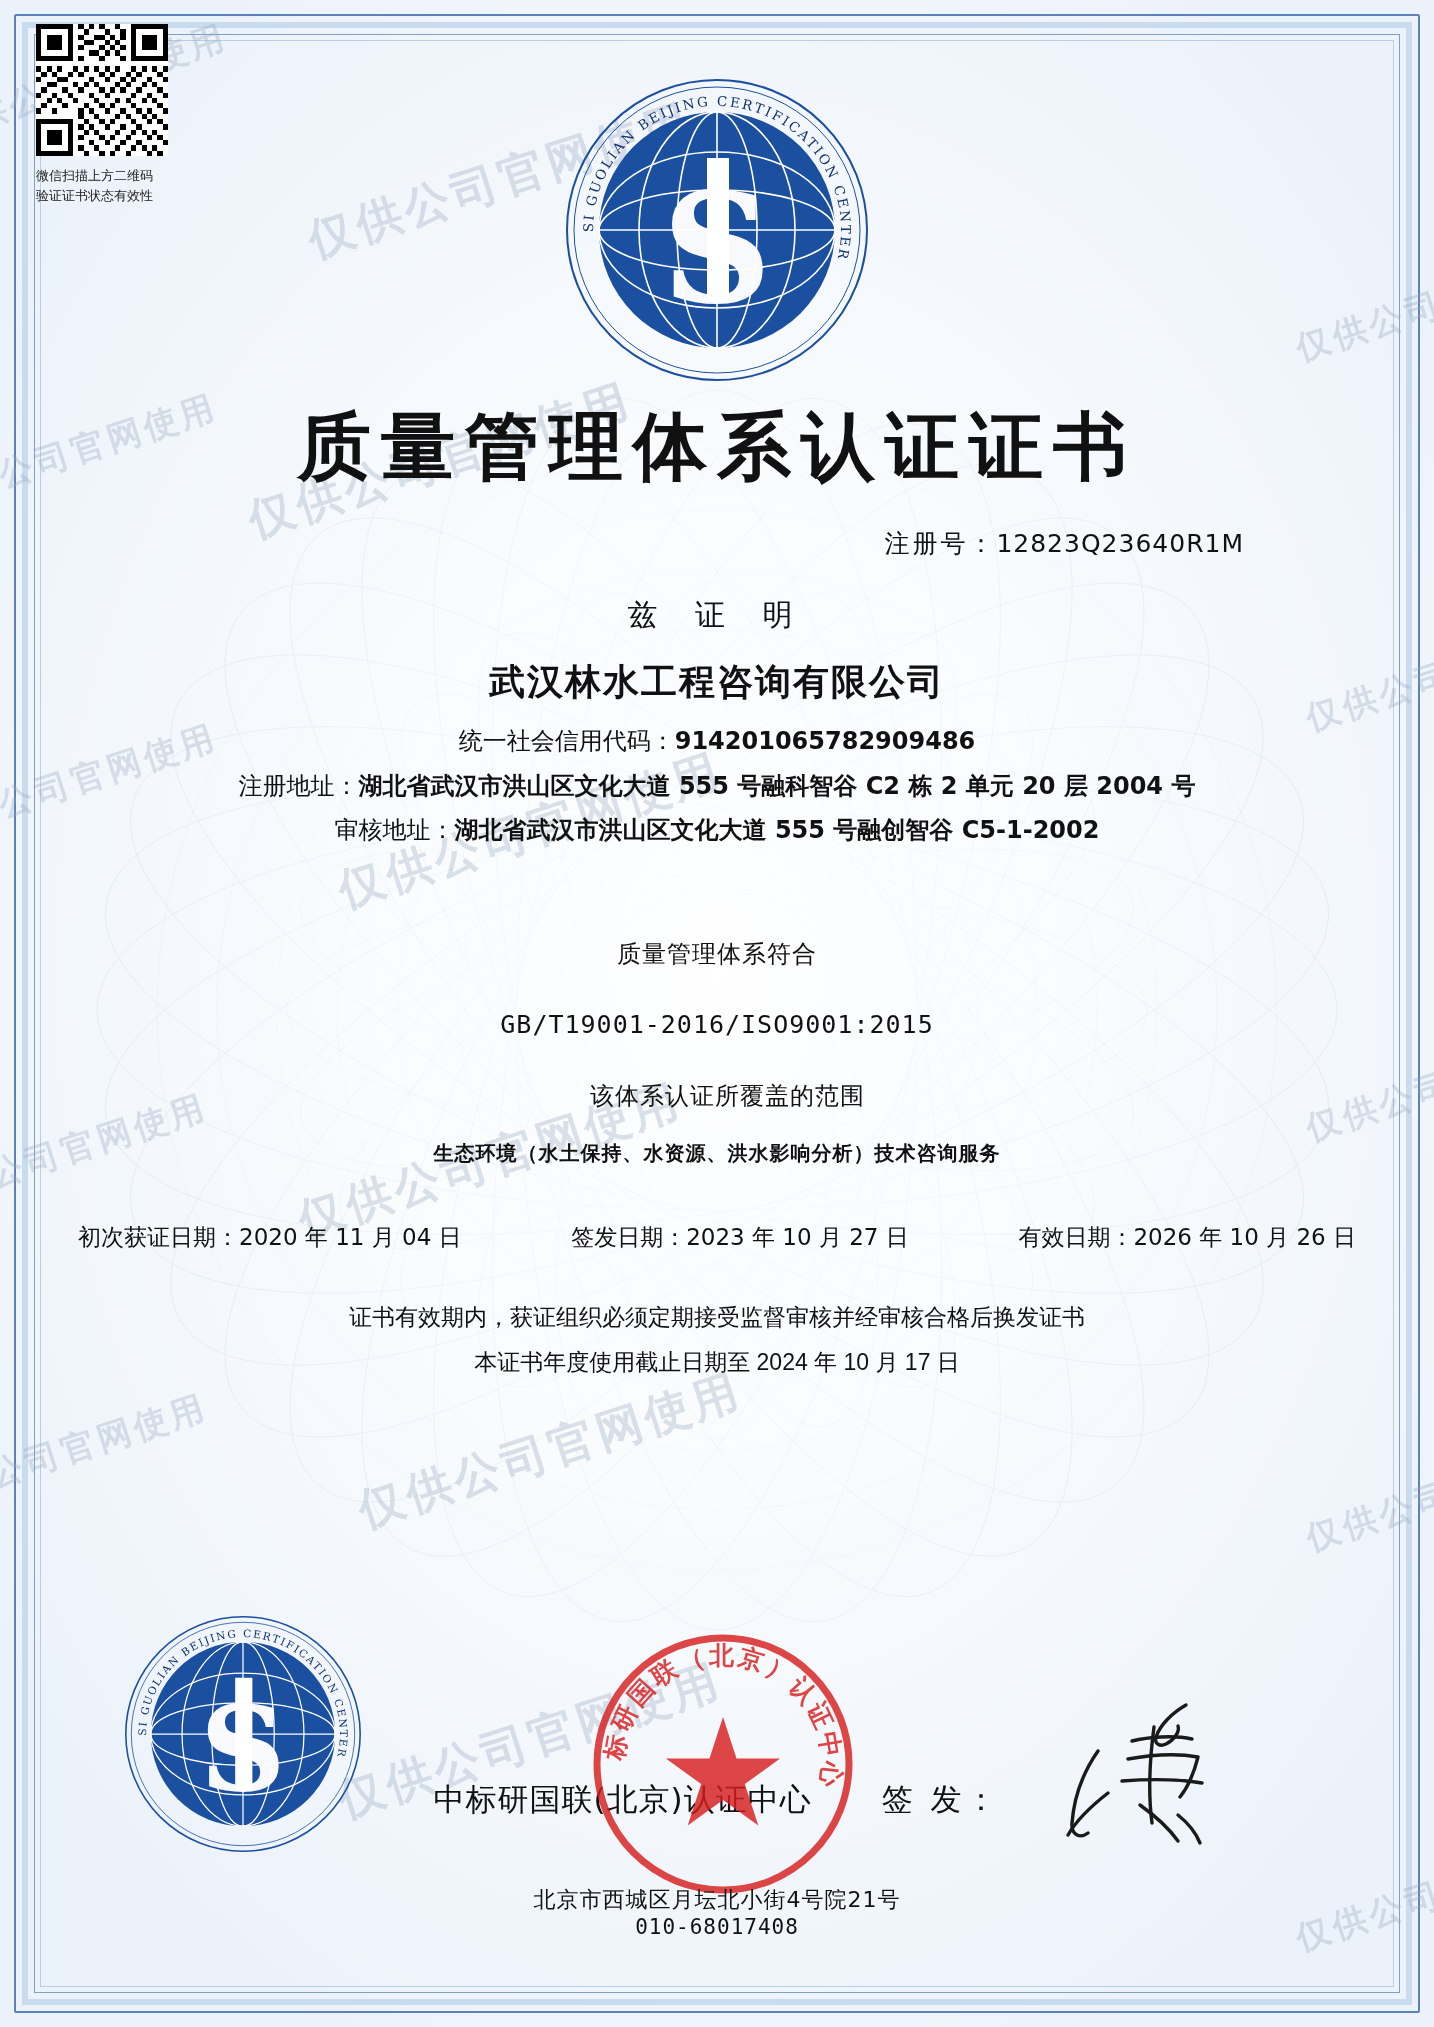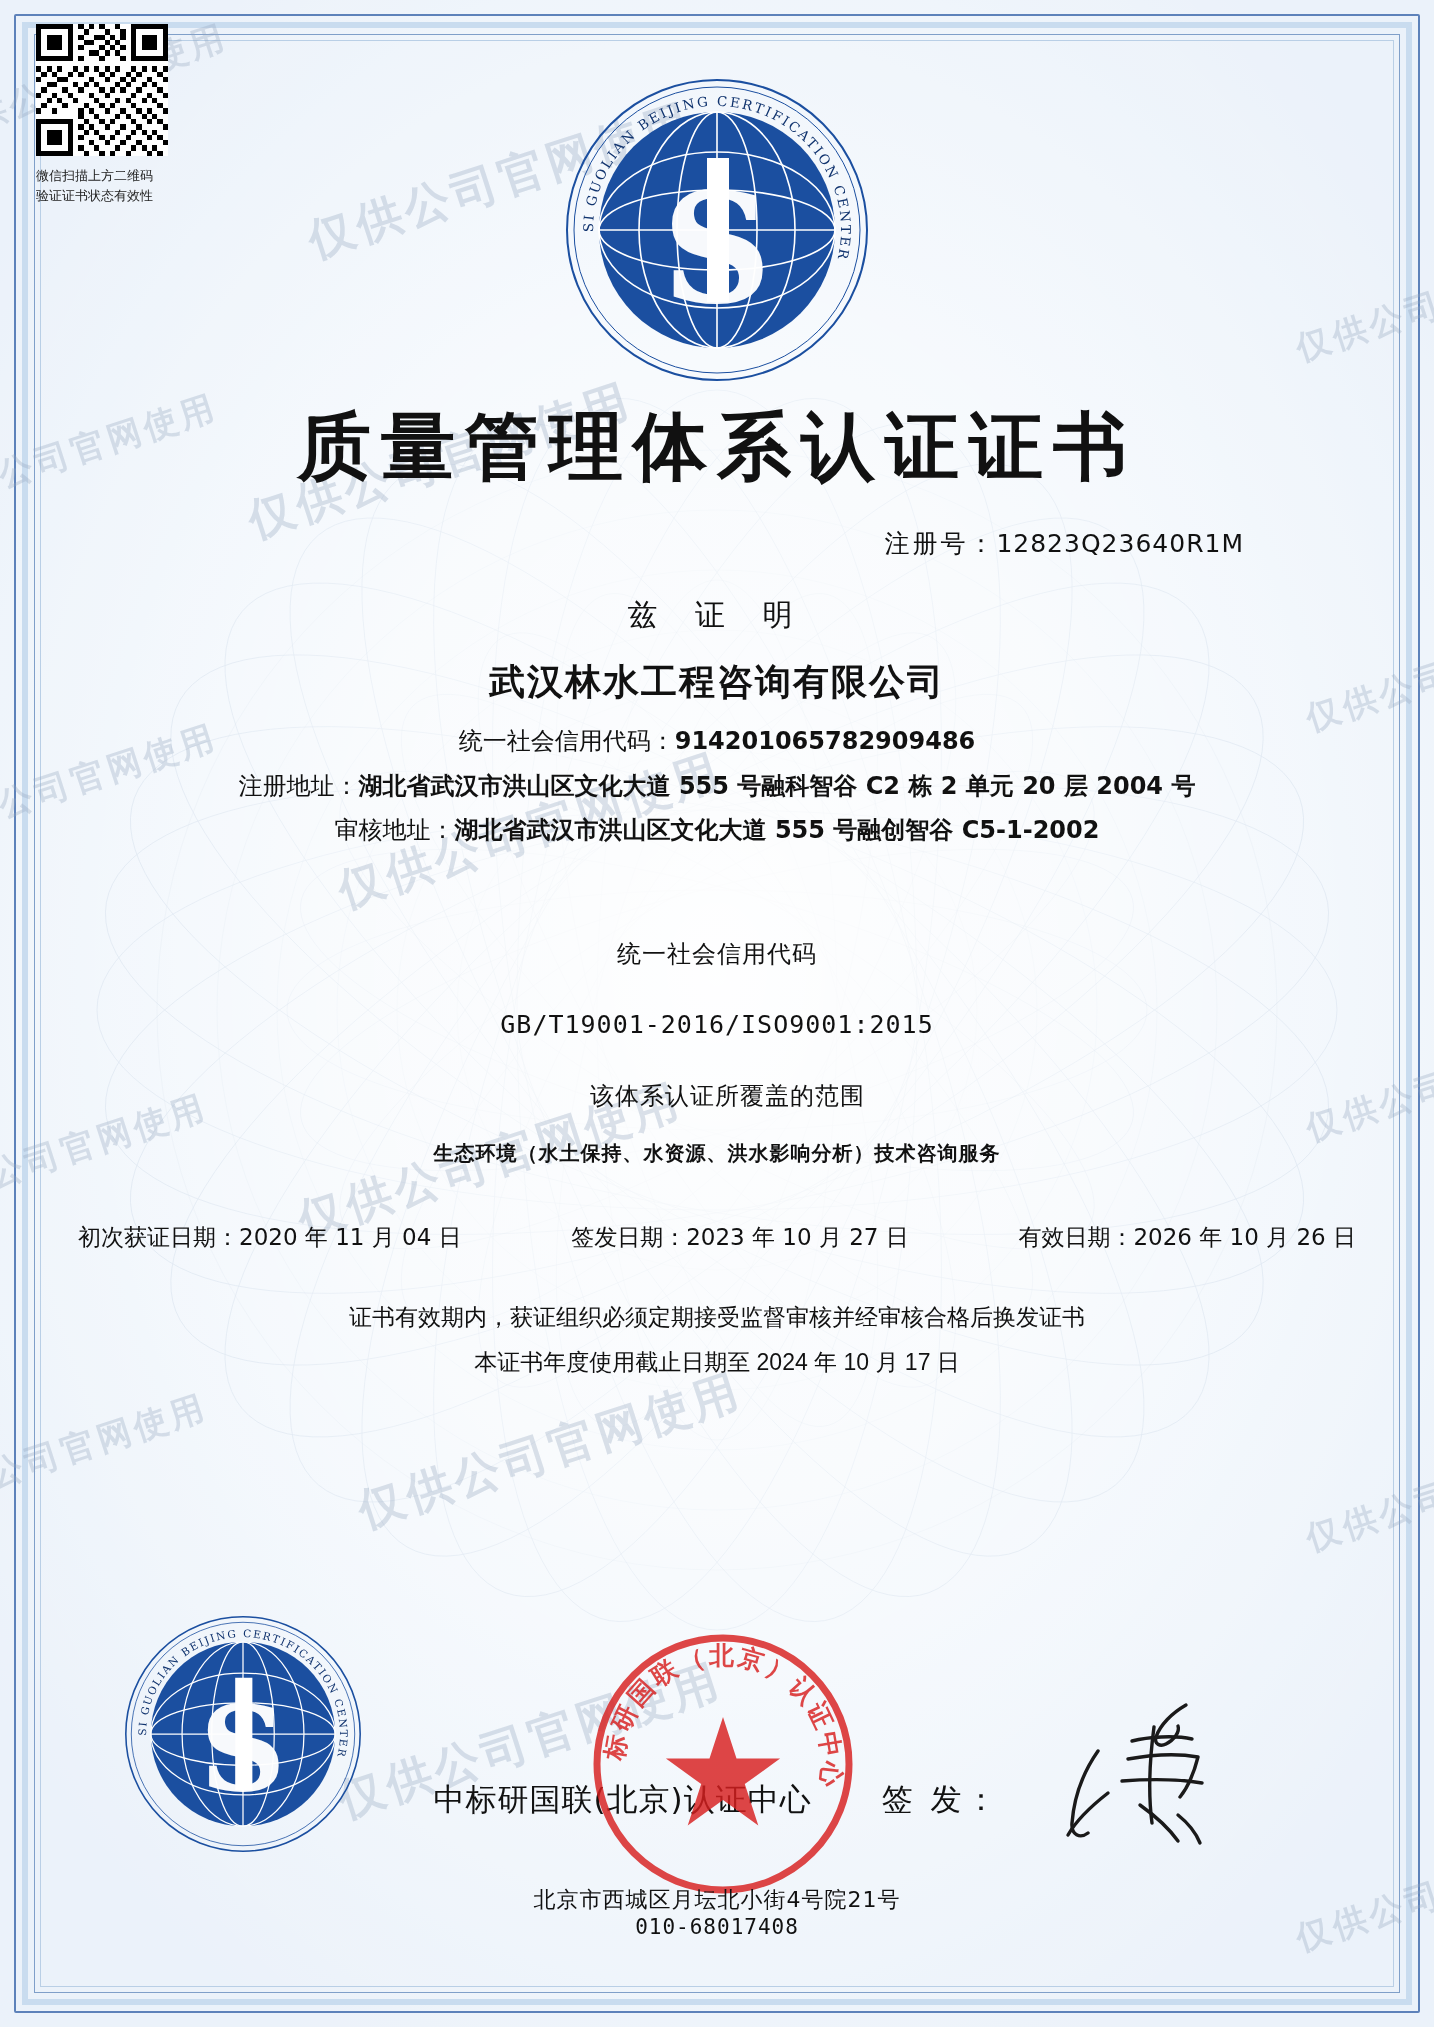--- a/index.html
+++ b/index.html
@@ -446,21 +446,21 @@
   </div>
 
   <div class="center-line addr1">
     <span>注册地址：</span><b>湖北省武汉市洪山区文化大道 555 号融科智谷 C2 栋 2 单元 20 层 2004 号</b>
   </div>
 
   <div class="center-line addr2">
     <span>审核地址：</span><b>湖北省武汉市洪山区文化大道 555 号融创智谷 C5-1-2002</b>
   </div>
 
-  <div class="center-line std-head">统一社会信用代码</div>
+  <div class="center-line std-head">质量管理体系符合</div>
   <div class="center-line std-code">GB/T19001-2016/ISO9001:2015</div>
   <div class="center-line scope-head">该体系认证所覆盖的范围</div>
   <div class="center-line scope-text">生态环境（水土保持、水资源、洪水影响分析）技术咨询服务</div>
 
   <div class="dates">
     <div>
       <span>初次获证日期：</span><span>2020 年 11 月 04 日</span>
     </div>
     <div>
       <span>签发日期：</span><span>2023 年 10 月 27 日</span>

